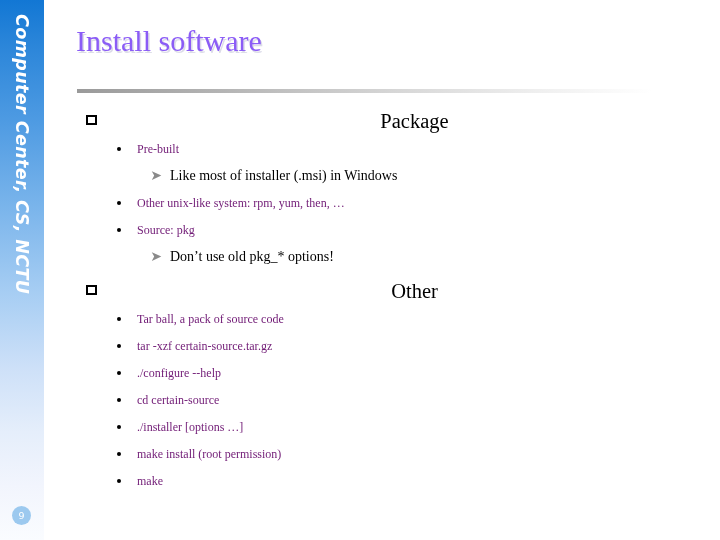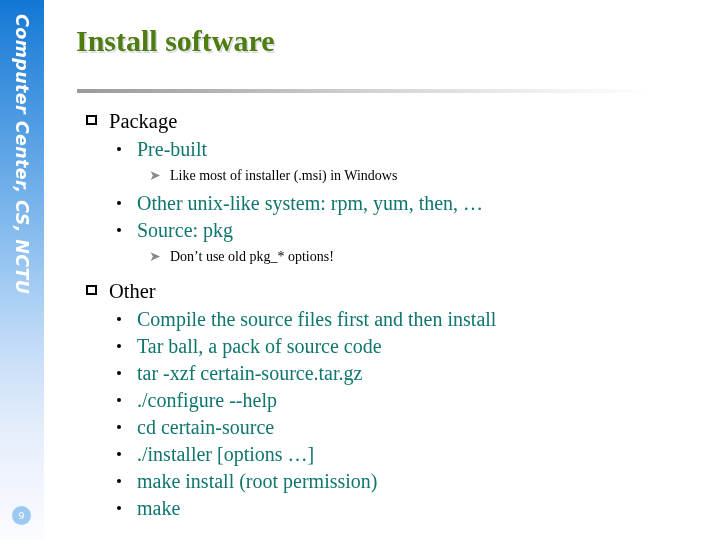--- a/index.html
+++ b/index.html
@@ -79,43 +79,43 @@
     text-align: center;
   }
 
   
   #title {
     position: absolute;
     left: 76px;
     top: 22px;
     font-size: 30px;
     line-height: 38px;
-    color: #4d7c0f;
+    color: #8b5cf6;
     font-family: "Liberation Serif", "DejaVu Serif", serif;
     text-shadow: 1.5px 1.5px 0 #dcdce8;
     white-space: nowrap;
-    font-weight: bold;
   }
 
   
   #title-rule {
     position: absolute;
     left: 77px;
     top: 89px;
     width: 575px;
     height: 4px;
     background: linear-gradient(to right, #9a9a9a 0%, #b4b4b4 25%, #d6d6d6 55%, #efefef 80%, #ffffff 100%);
   }
 
   
   #content {
     position: absolute;
     left: 0;
     top: 108px;
     width: 720px;
+    text-align: center;
   }
 
   .lvl1 {
     position: relative;
     padding-left: 87px;
     font-size: 20.5px;
     line-height: 26px;
     color: #000000;
     margin: 0;
     height: 27px;
@@ -128,23 +128,23 @@
     width: 11px;
     height: 10px;
     border: 2.5px solid #000000;
     box-sizing: border-box;
   }
   .lvl1 .txt { margin-left: 22px; }
 
   .lvl2 {
     position: relative;
     padding-left: 137px;
-    font-size: 20px;
+    font-size: 12px;
     line-height: 20px;
-    color: #0f766e;
+    color: #701a75;
     margin: 0;
     height: 27px;
     display: flex;
     align-items: center;
     white-space: nowrap;
   }
   .lvl2 .dot {
     position: absolute;
     left: 117px;
     top: 12px;
@@ -227,24 +227,20 @@
 
     <div class="gap-src"></div>
 
     <div class="lvl1">
       <span class="sq"></span>
       <span class="txt">Other</span>
     </div>
 
     <div class="lvl2">
       <span class="dot"></span>
-      <span>Compile the source files first and then install</span>
-    </div>
-    <div class="lvl2">
-      <span class="dot"></span>
       <span>Tar ball, a pack of source code</span>
     </div>
     <div class="lvl2">
       <span class="dot"></span>
       <span>tar -xzf certain-source.tar.gz</span>
     </div>
     <div class="lvl2">
       <span class="dot"></span>
       <span>./configure --help</span>
     </div>

